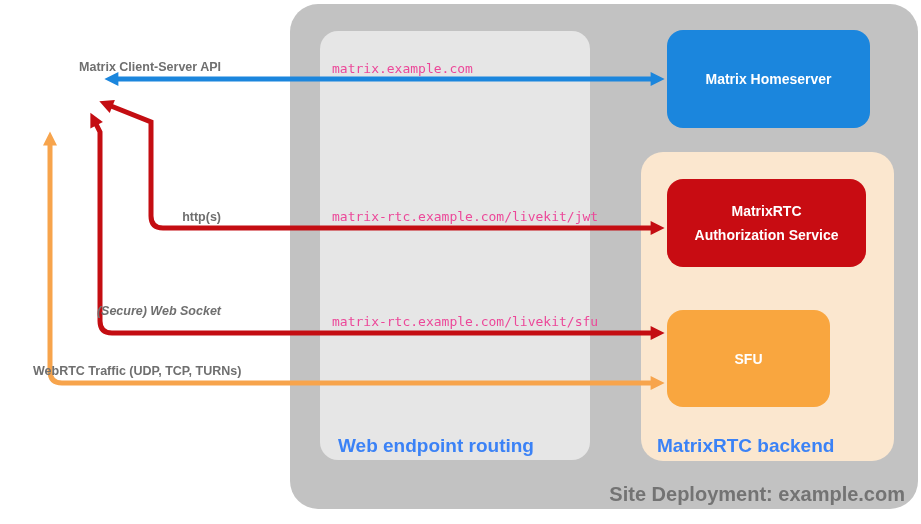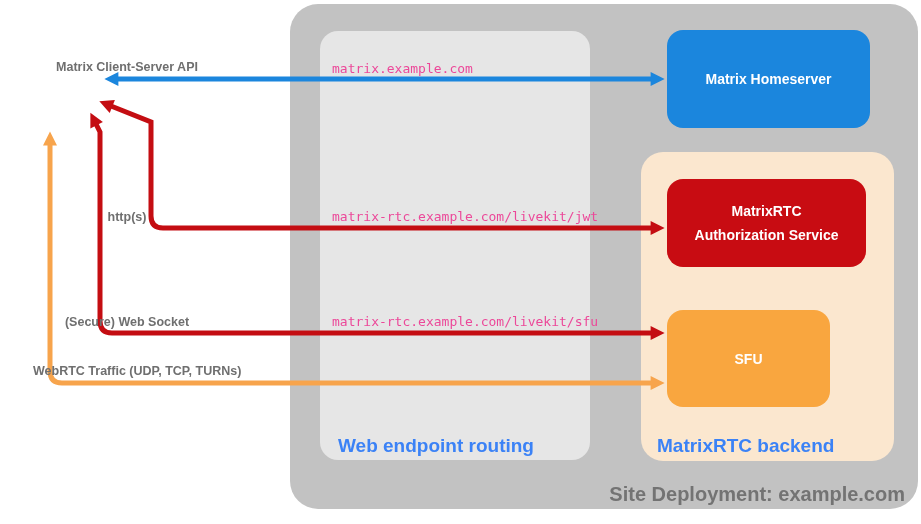--- a/index.html
+++ b/index.html
@@ -29,25 +29,25 @@
   
   .endpoint{
     left:332px;width:256px;font-family:"DejaVu Sans Mono","Liberation Mono",monospace;
     font-size:13px;color:#ec4899;white-space:nowrap;
   }
   .ep1{top:61px;}
   .ep2{top:209px;}
   .ep3{top:314px;}
   
   .arrowlabel{
-    width:188px;text-align:center;font-size:12.5px;font-weight:bold;color:#6f6f6f;white-space:nowrap;
+    width:188px;text-align:right;font-size:12.5px;font-weight:bold;color:#6f6f6f;white-space:nowrap;
   }
   .al1{left:33px;top:60px;}
   .al2{left:33px;top:210px;}
-  .al3{left:33px;top:315px;}
+  .al3{left:33px;top:304px;font-style:italic;}
   .al4{left:33px;top:364px;}
   
   .grouplabel{font-size:19px;font-weight:bold;color:#3b82f6;white-space:nowrap;}
   .routinglabel{left:338px;top:435px;}
   .backendlabel{left:657px;top:435px;}
   
   .title{
     right:16px;top:483px;font-size:20px;font-weight:bold;color:#737373;white-space:nowrap;
   }
   svg.arrows{left:0;top:0;pointer-events:none;}

